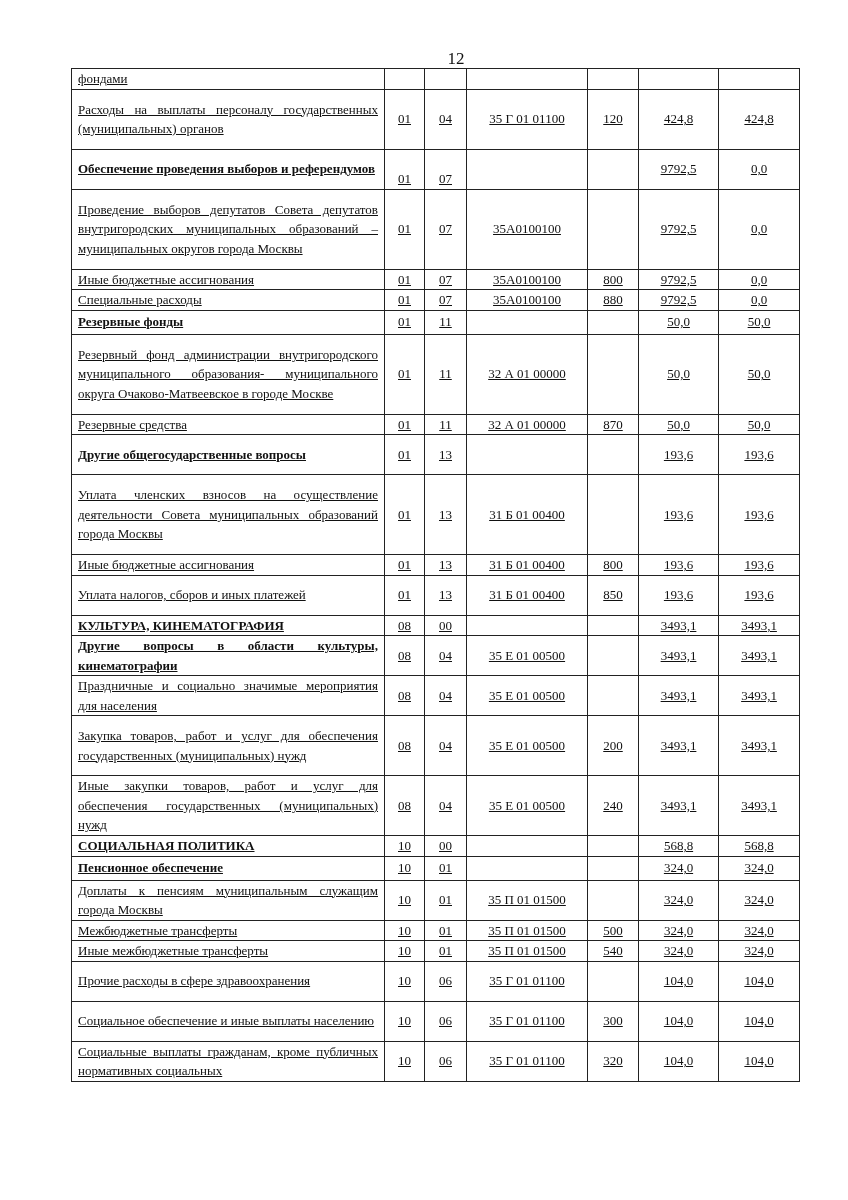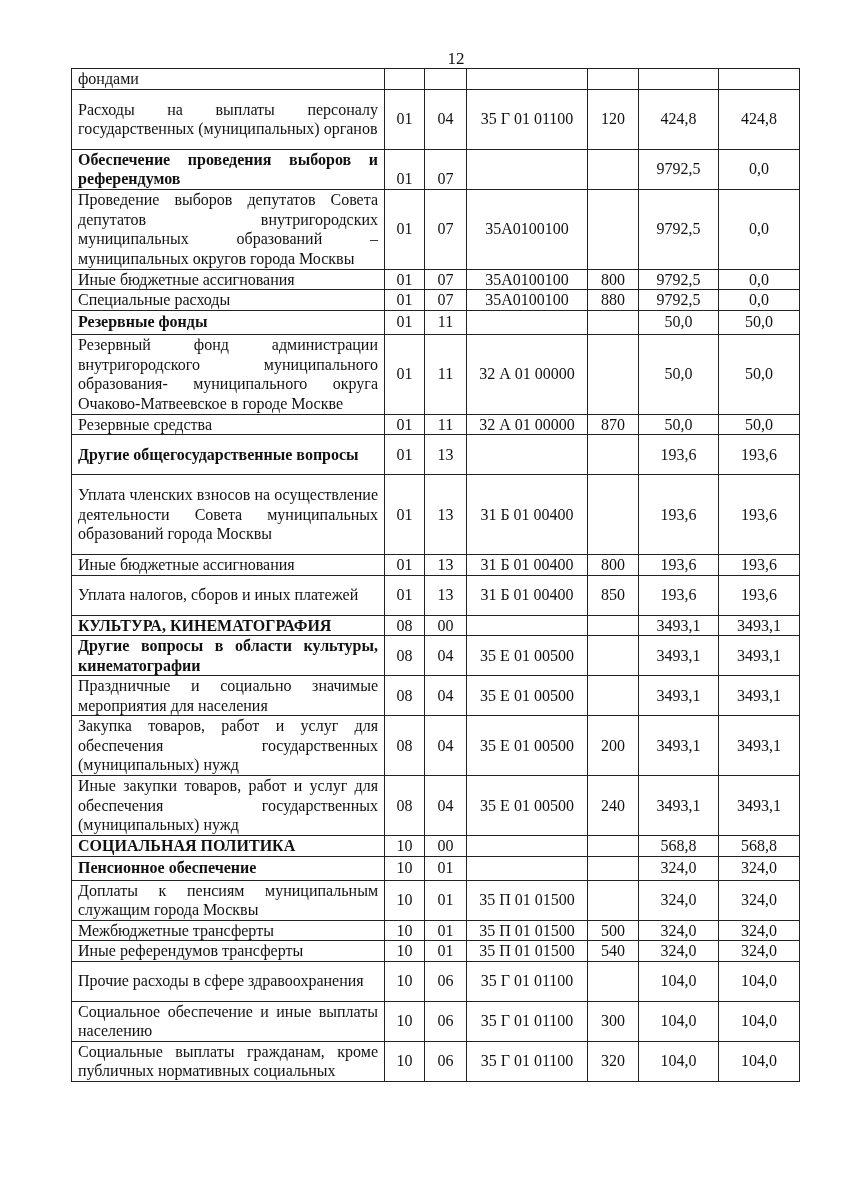--- a/index.html
+++ b/index.html
@@ -1,21 +1,21 @@
 <!DOCTYPE html>
 <html><head>
   <meta charset="utf-8">
   <style>
     html, body { margin: 0; padding: 0; background: #ffffff; }
     body { width: 848px; height: 1200px; position: relative; overflow: hidden;
            font-family: "Liberation Serif", "DejaVu Serif", serif; color: #111; }
     .page-number { position: absolute; top: 50px; left: 16px; width: 848px; text-align: center;
                    font-size: 17px; line-height: 18px; padding-left: 16px; }
     table.budget { position: absolute; top: 68px; left: 71px; border-collapse: collapse;
-                   table-layout: fixed; width: 728px; font-size: 16px; }
+                   table-layout: fixed; width: 728px; font-size: 13px; text-decoration: underline; }
     table.budget td { border: 1px solid #222; padding: 0 6px; line-height: 19.5px;
                       vertical-align: middle; text-align: center; }
     table.budget td.name { text-align: justify; text-align-last: left; padding: 0 6px; }
     table.budget tr.bold td.name { font-weight: bold; }
     table.budget tr.bottom td.code { vertical-align: bottom; }
     col.c-name { width: 313px; }
     col.c-rz { width: 40px; }
     col.c-pr { width: 42px; }
     col.c-csr { width: 121px; }
     col.c-vr { width: 51px; }
@@ -230,21 +230,21 @@
       <tr style="height: 20px;">
     <td class="name">Межбюджетные трансферты</td>
     <td class="code">10</td>
     <td class="code">01</td>
     <td>35 П 01 01500</td>
     <td>500</td>
     <td>324,0</td>
     <td>324,0</td>
   </tr>
       <tr style="height: 20px;">
-    <td class="name">Иные референдумов трансферты</td>
+    <td class="name">Иные межбюджетные трансферты</td>
     <td class="code">10</td>
     <td class="code">01</td>
     <td>35 П 01 01500</td>
     <td>540</td>
     <td>324,0</td>
     <td>324,0</td>
   </tr>
       <tr style="height: 40px;">
     <td class="name">Прочие расходы в сфере здравоохранения</td>
     <td class="code">10</td>

